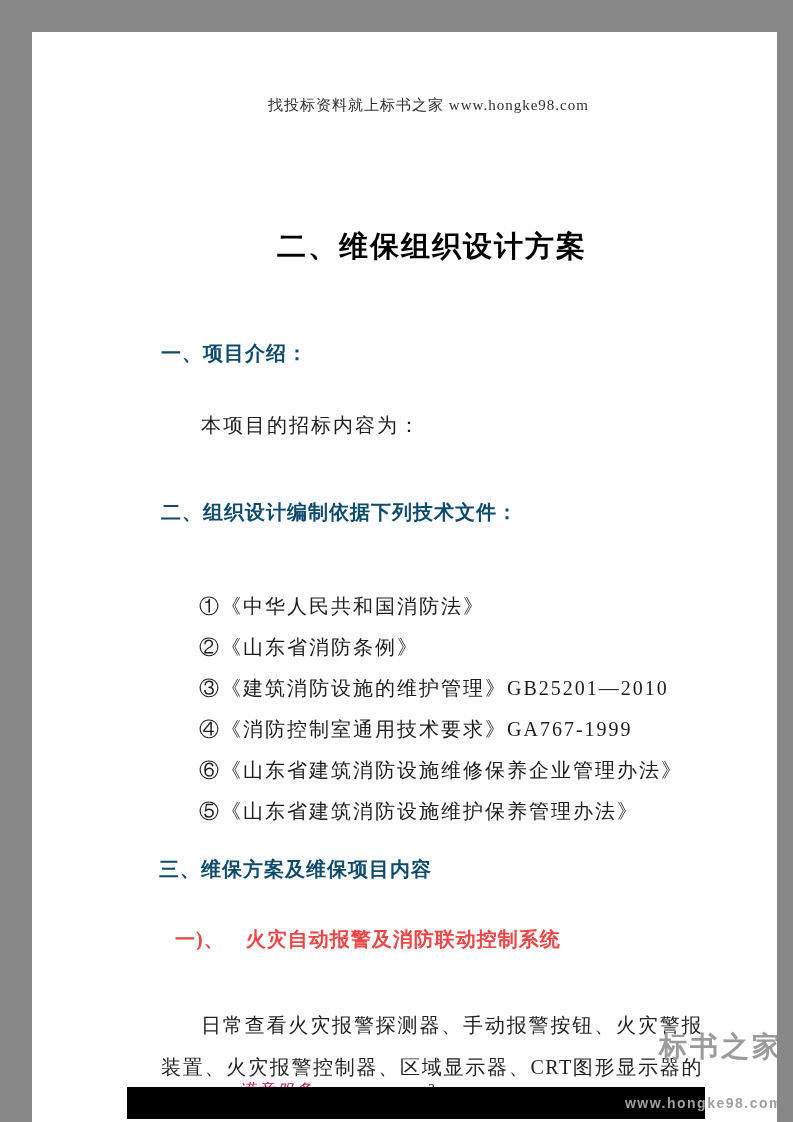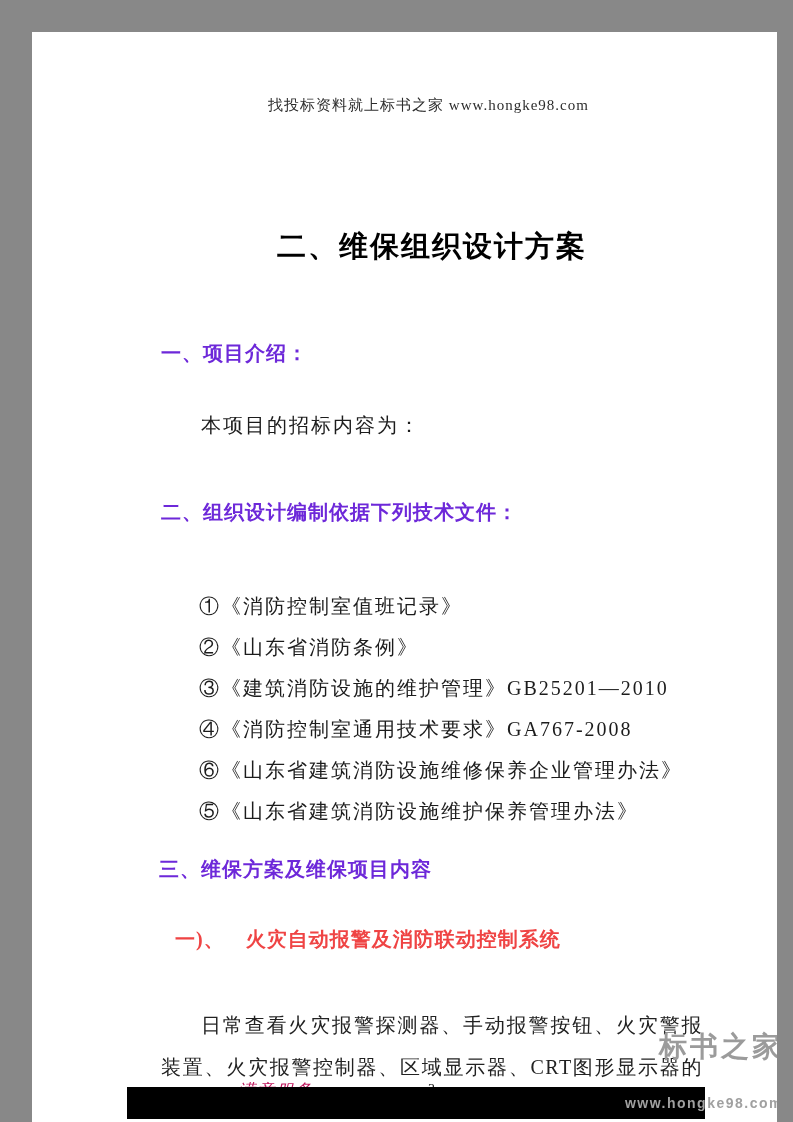--- a/index.html
+++ b/index.html
@@ -22,21 +22,21 @@
     position:absolute; top:0; left:97px; width:606px;
   }
   .doc-title {
     margin-top:162px;
     font-size:29px; font-weight:bold; line-height:40px;
     text-align:center; letter-spacing:2px;
     color:#000000;
   }
   .h-sec {
     font-size:20px; font-weight:bold; line-height:24px;
-    letter-spacing:1px; color:#6d28d9;
+    letter-spacing:1px; color:#0c4a6e;
   }
   .sec1-heading { margin-top:43px; }
   .sec1-body {
     margin-top:16px;
     font-size:20px; line-height:24px; letter-spacing:2px;
     text-indent:2em;
   }
   .sec2-heading { margin-top:31px; }
   .refs { list-style:none; margin-top:22px; }
   .refs li {
@@ -89,24 +89,24 @@
 
     <div class="doc-title">二、维保组织设计方案</div>
 
     <div class="h-sec sec1-heading">一、项目介绍：</div>
 
     <div class="sec1-body">本项目的招标内容为：</div>
 
     <div class="h-sec sec2-heading">二、组织设计编制依据下列技术文件：</div>
 
     <ul class="refs">
-      <li>①《消防控制室值班记录》</li>
+      <li>①《中华人民共和国消防法》</li>
       <li>②《山东省消防条例》</li>
       <li>③《建筑消防设施的维护管理》GB25201—2010</li>
-      <li>④《消防控制室通用技术要求》GA767-2008</li>
+      <li>④《消防控制室通用技术要求》GA767-1999</li>
       <li>⑥《山东省建筑消防设施维修保养企业管理办法》</li>
       <li>⑤《山东省建筑消防设施维护保养管理办法》</li>
     </ul>
 
     <div class="h-sec sec3-heading">三、维保方案及维保项目内容</div>
 
     <div class="sec3-subheading">一)、　火灾自动报警及消防联动控制系统</div>
 
     <div class="body-paragraph">日常查看火灾报警探测器、手动报警按钮、火灾警报装置、火灾报警控制器、区域显示器、CRT图形显示器的外观和运行状态，3个月内完成对全部设备的查看。消防控制室的值班人员应日常查看报警控制器的显示数据，及时发现并处置故障和火灾报警；检查火灾报警控制器火警和故障报警功能及其自检、消音、复位等功能；消防控制室值班人员每天应如实填写《消防控制室值班记录》</div>
 

